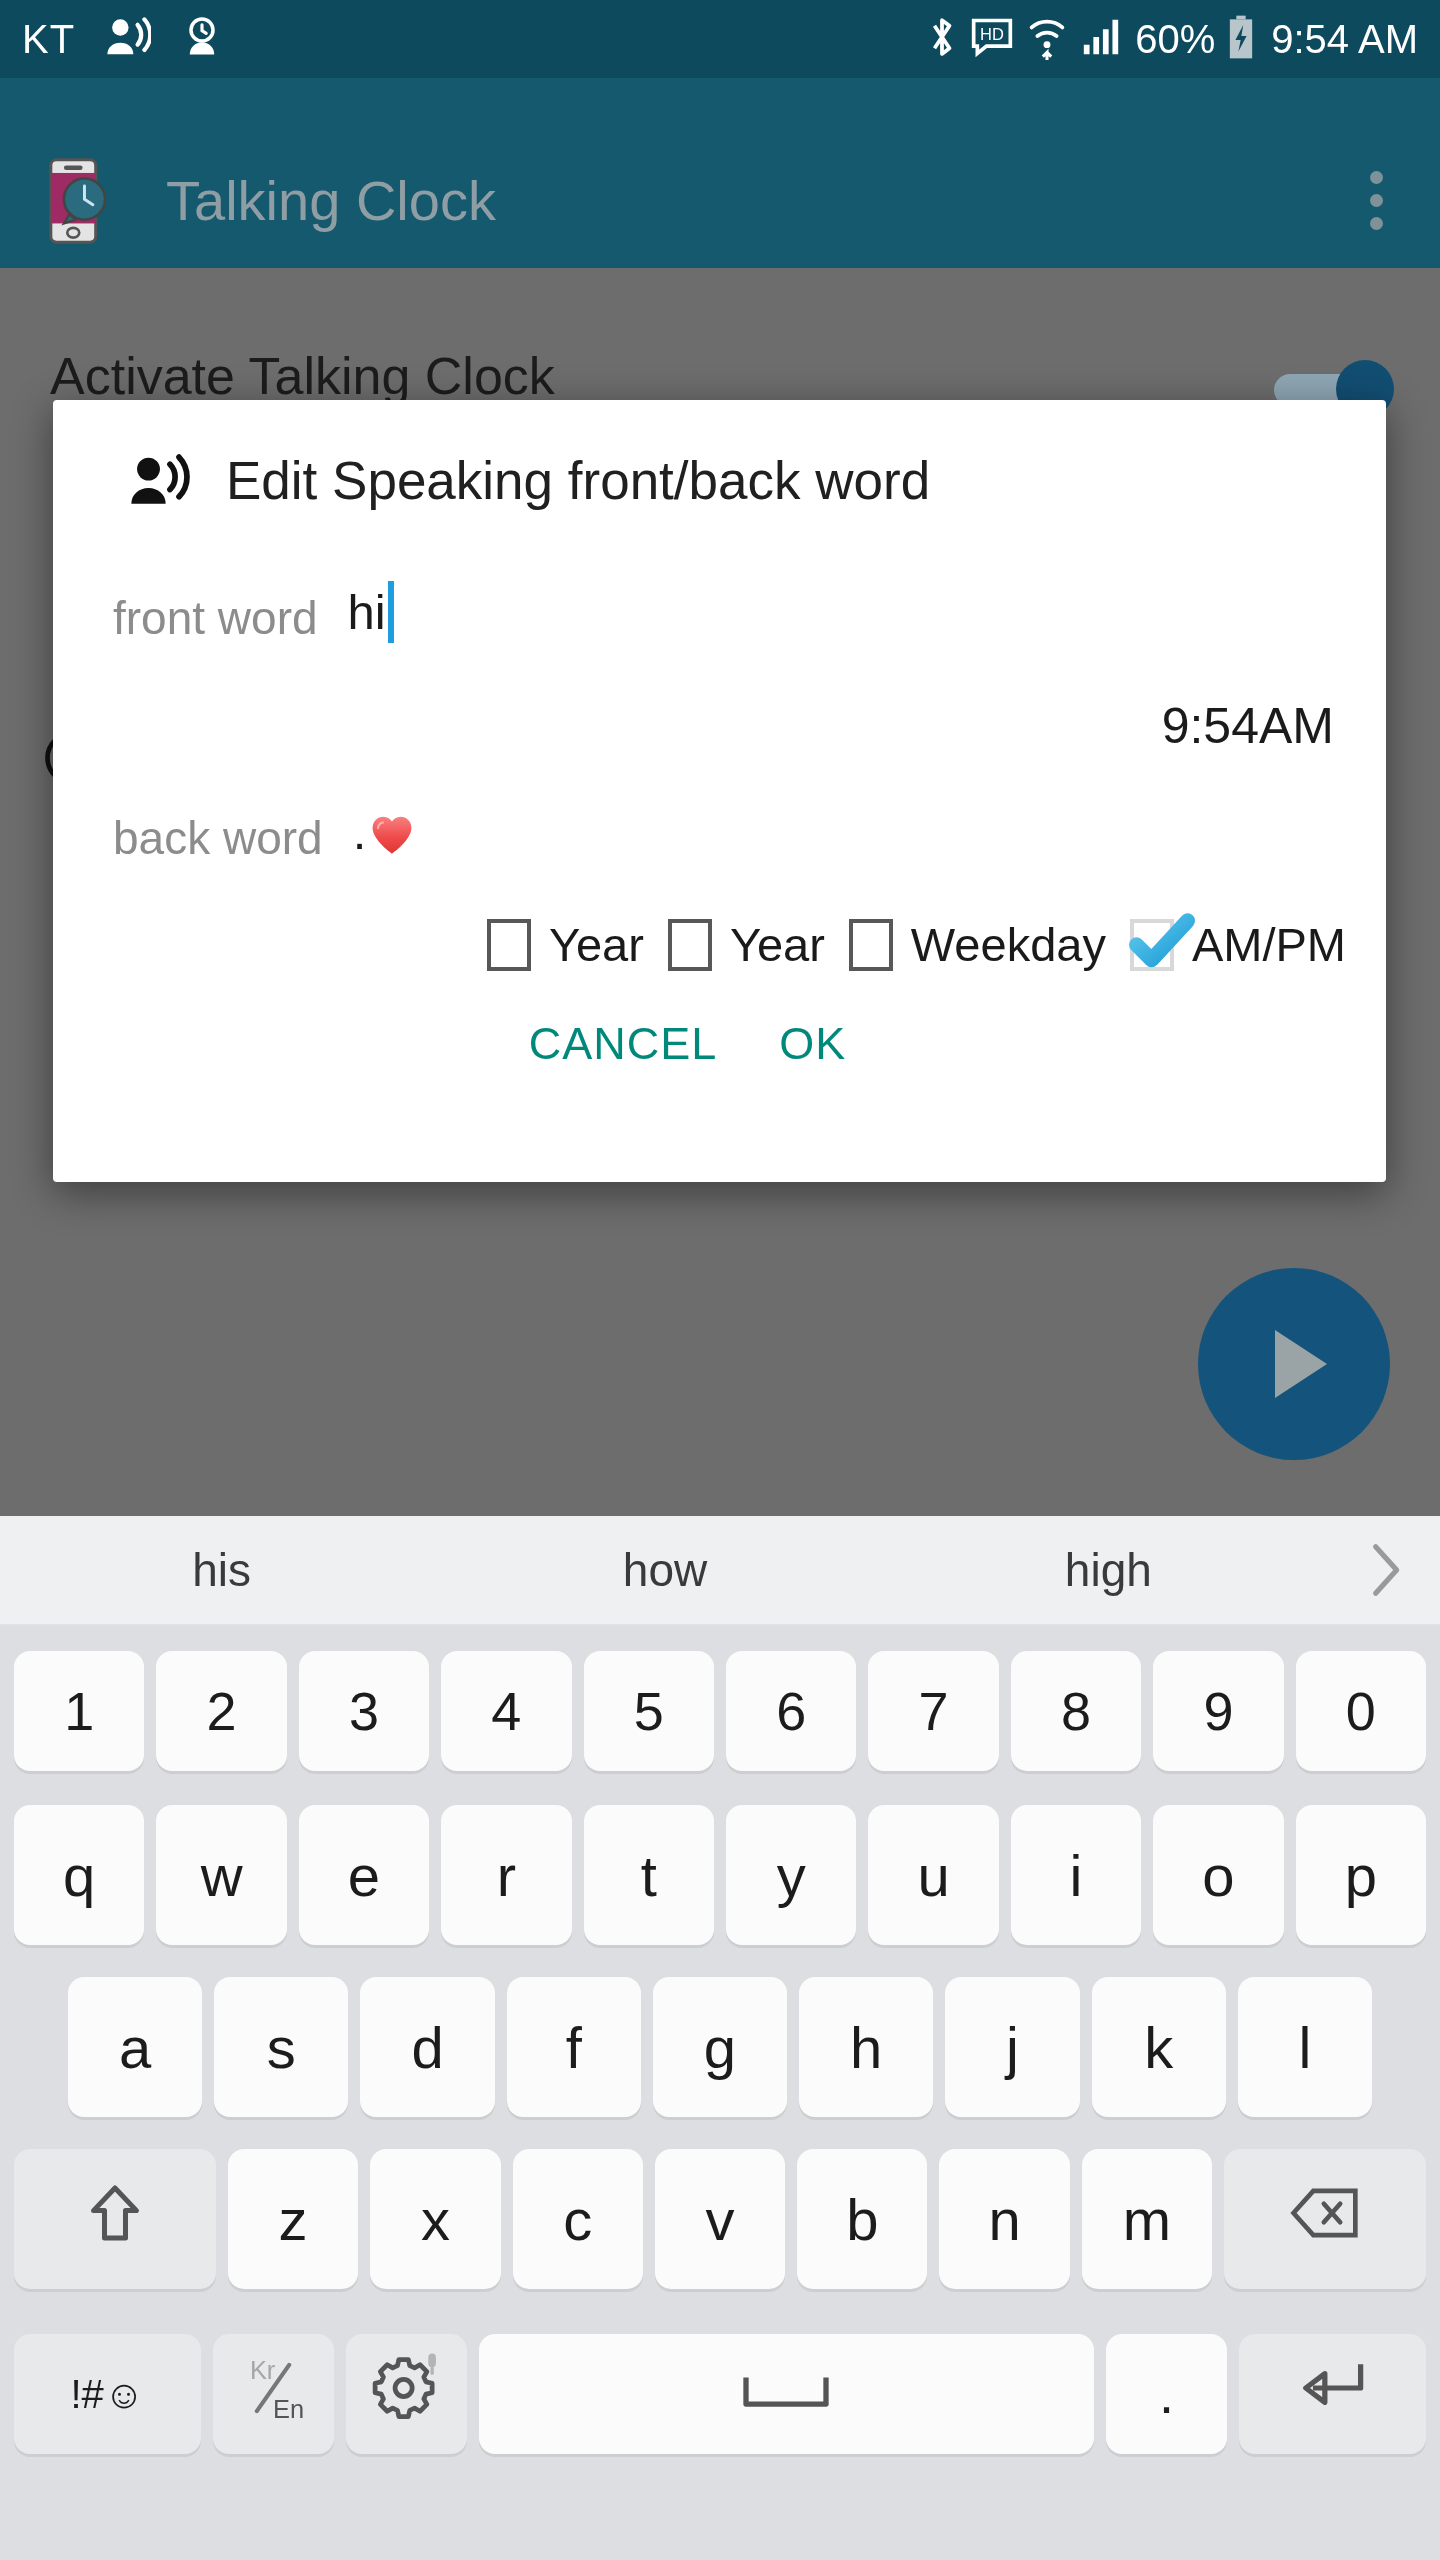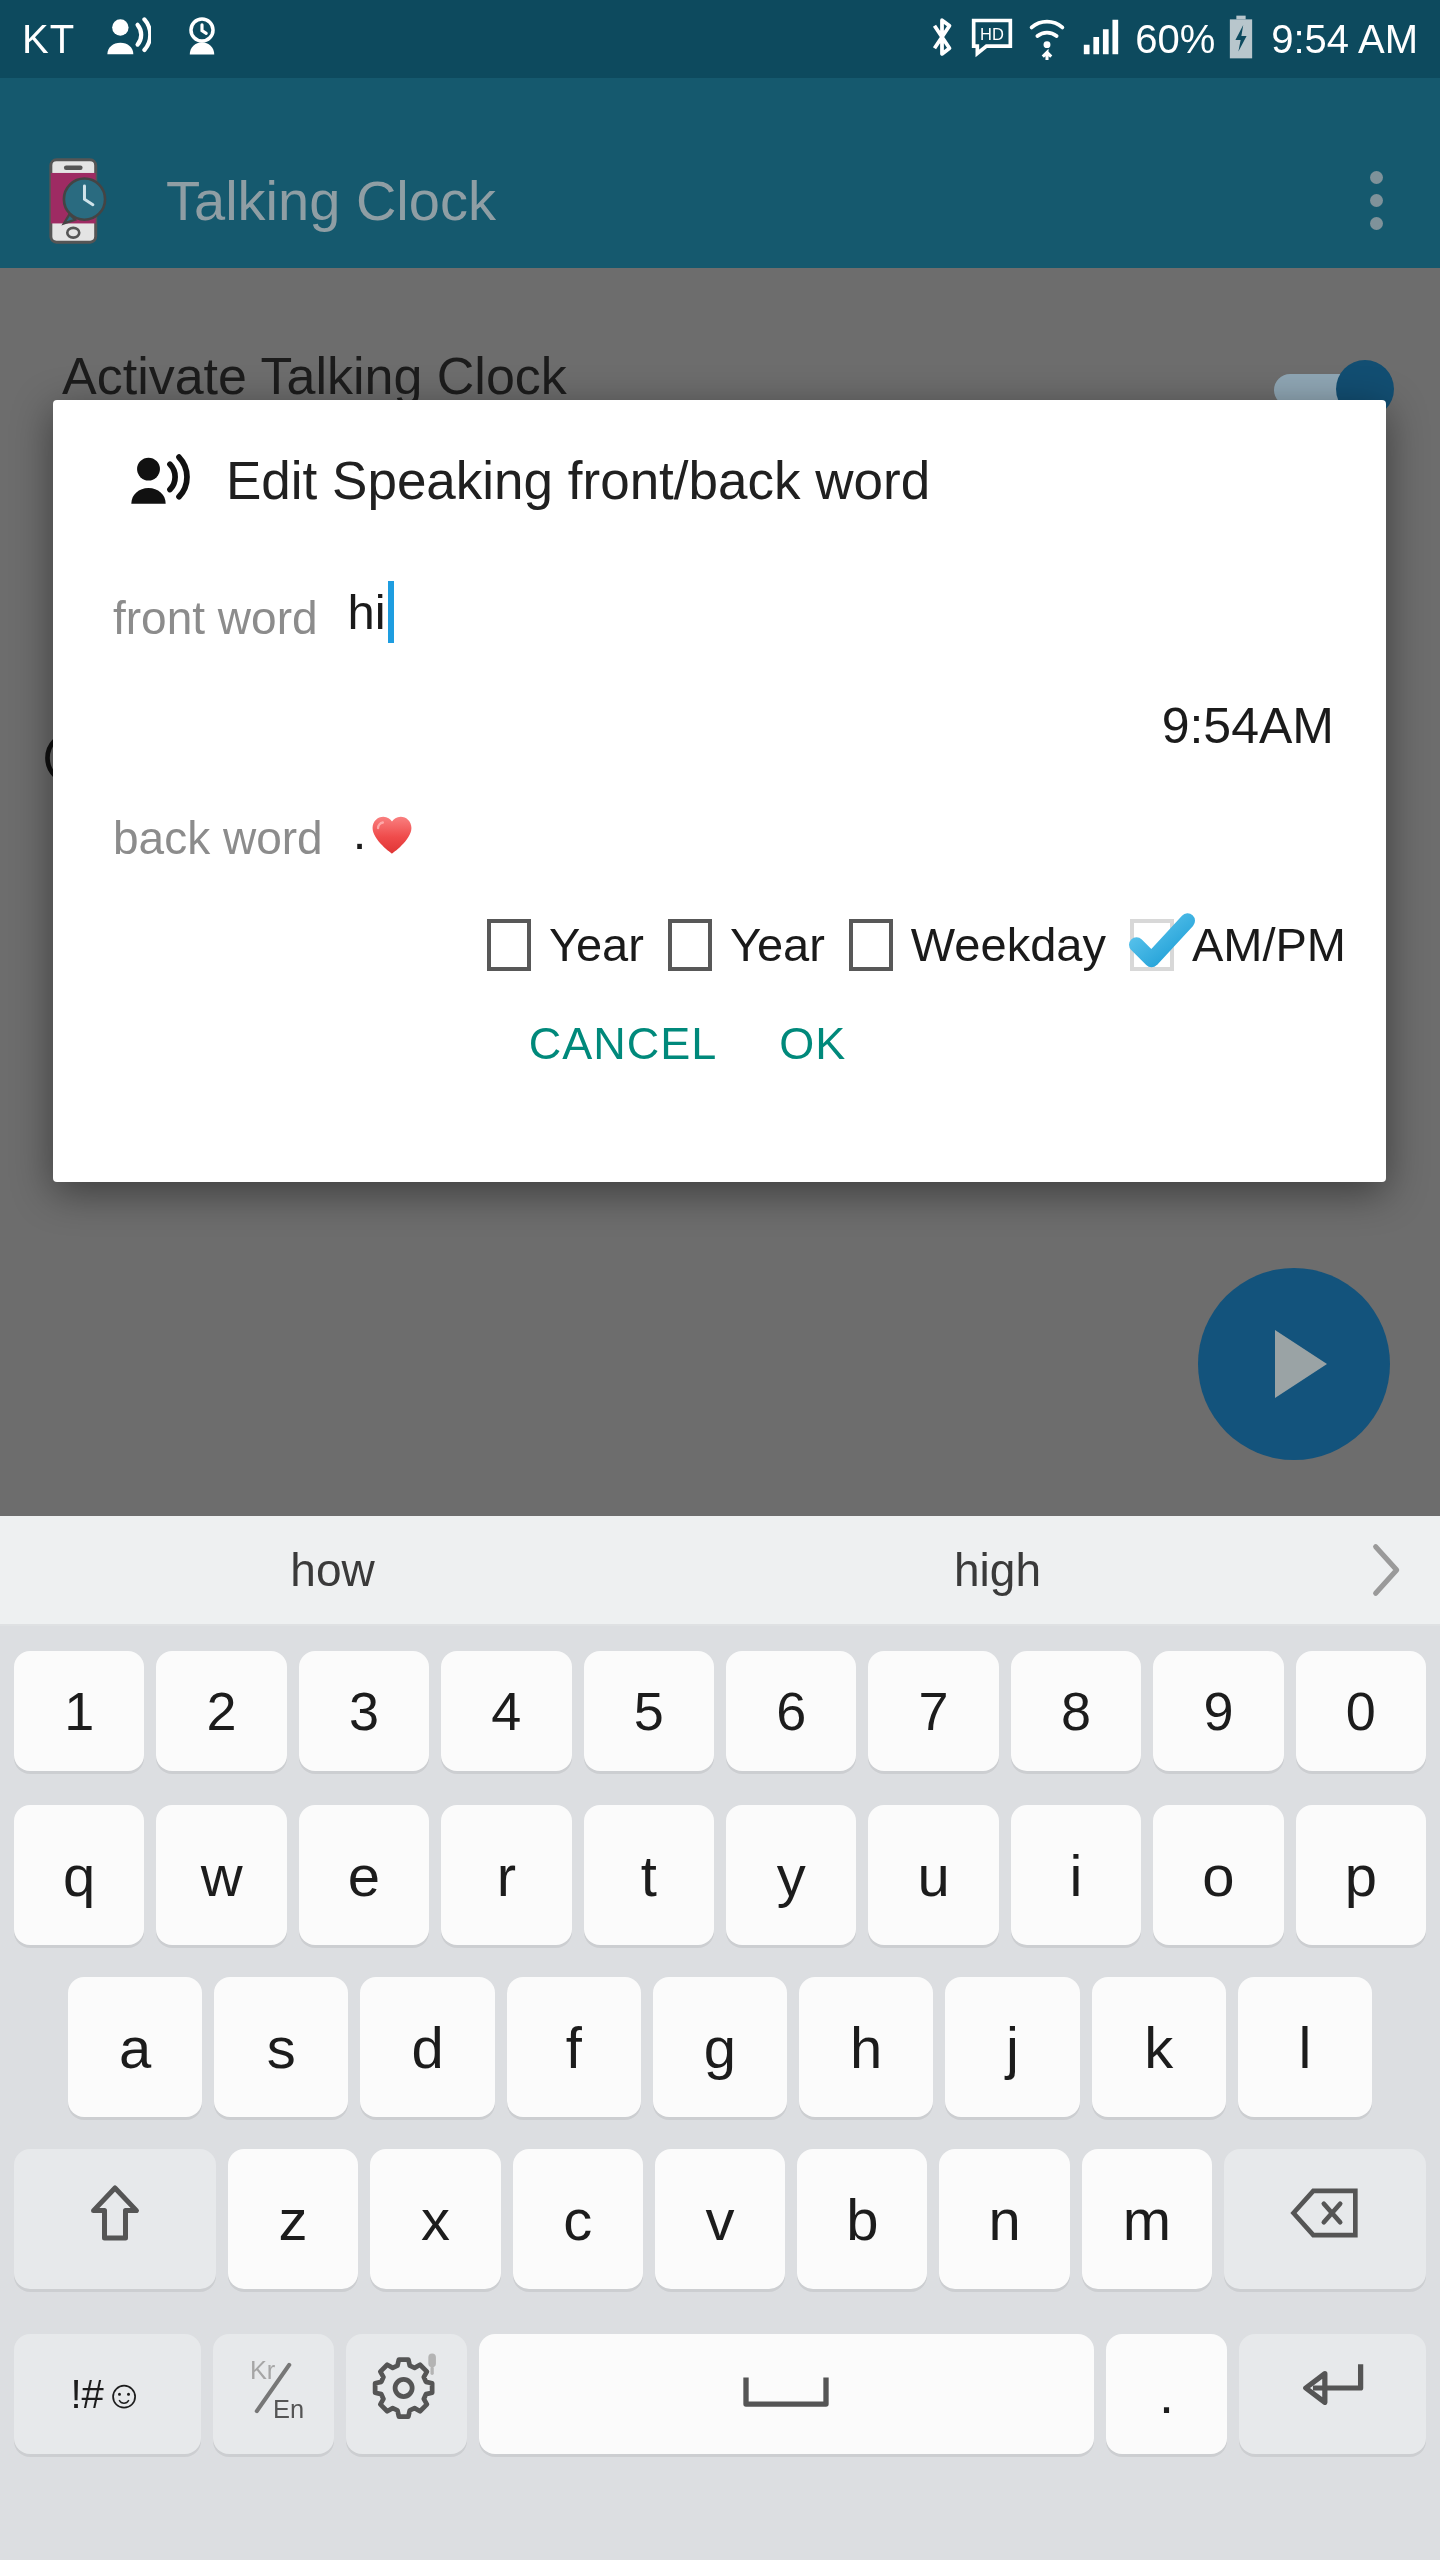--- a/index.html
+++ b/index.html
@@ -31,21 +31,21 @@
   }
   .app-icon { width: 86px; height: 86px; flex: none; }
   .app-title { font-size: 56px; color: #8f9ea4; margin-left: 46px; }
   .overflow { margin-left: auto; width: 60px; height: 96px; display: flex; flex-direction: column;
               align-items: center; justify-content: center; gap: 10px; }
   .overflow i { display: block; width: 13px; height: 13px; border-radius: 50%; background: #7f929a; }
 
   
   .bg-content { position: absolute; top: 268px; left: 0; width: 1440px; height: 1244px;
                 background: #6d6d6d; overflow: hidden; }
-  .bg-row1 { position: absolute; top: 78px; left: 62px; font-size: 52px; color: #1c1c1c; }
+  .bg-row1 { position: absolute; top: 78px; left: 50px; font-size: 52px; color: #1c1c1c; }
   .bg-switch { position: absolute; top: 92px; right: 46px; width: 120px; height: 58px; }
   .bg-switch .track { position: absolute; top: 14px; left: 0; width: 112px; height: 32px;
                       border-radius: 16px; background: #8fa6b4; }
   .bg-switch .thumb { position: absolute; top: 0; right: 0; width: 58px; height: 58px;
                       border-radius: 50%; background: #124e72; }
 
   .bg-sat-icon { position: absolute; top: 462px; left: 44px; width: 56px; height: 56px; }
   .bg-sat-title { position: absolute; top: 450px; left: 128px; font-size: 54px; color: #1a1a1a; }
   .bg-sched { position: absolute; top: 548px; left: 142px; width: 900px; }
   .bg-sched .line { display: flex; font-size: 44px; color: #4c4c4c; height: 62px; align-items: center; }
@@ -314,20 +314,21 @@
 
     <div class="actions">
       <span class="btn">CANCEL</span>
       <span class="btn">OK</span>
     </div>
   </div>
 
   <div class="keyboard">
 
     <div class="suggestions">
+      <span class="sug">his</span>
       <span class="sug">how</span>
       <span class="sug">high</span>
       <span class="sug-more">
         <svg width="34" height="56" viewBox="0 0 14 24">
             <path d="M3 2l9 10-9 10" stroke="#9a9a9a" stroke-width="2.2" fill="none" stroke-linecap="round" stroke-linejoin="round"></path>
           </svg>
       </span>
     </div>
 
     <div class="krow r1">

